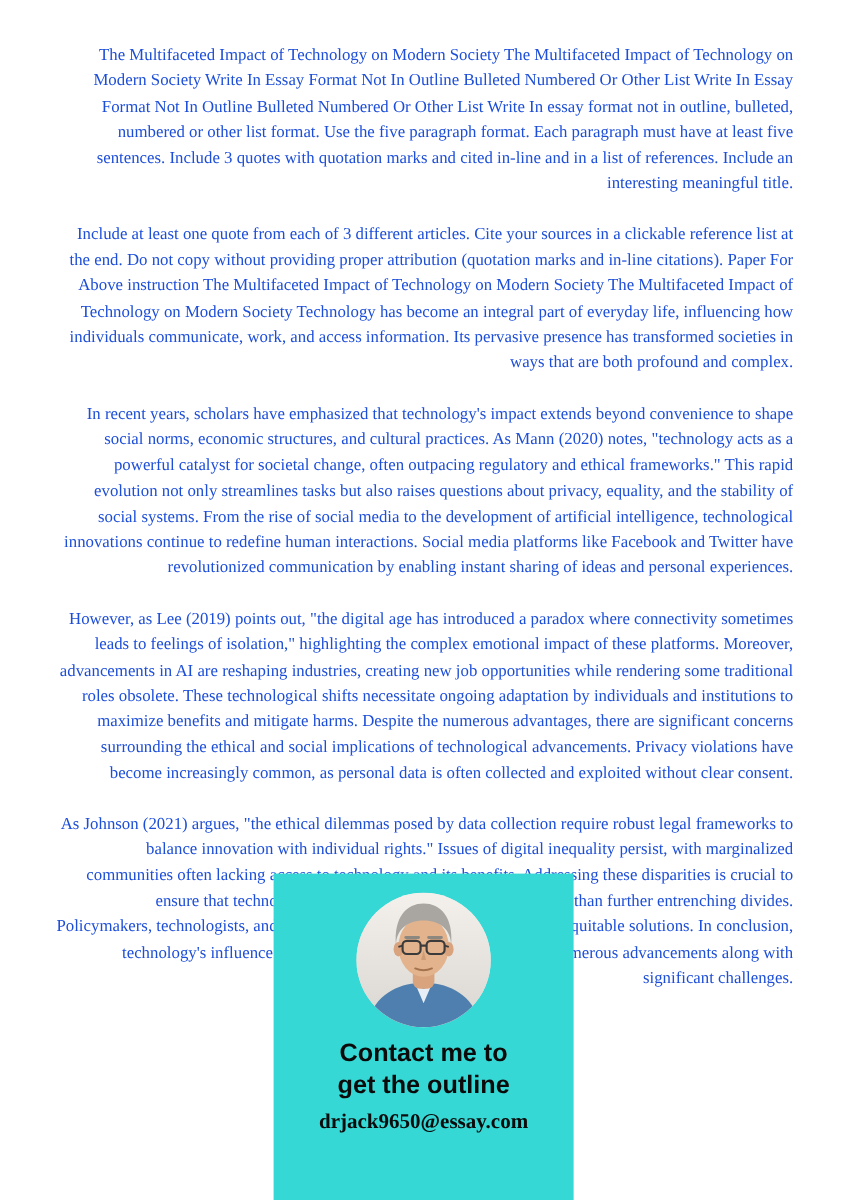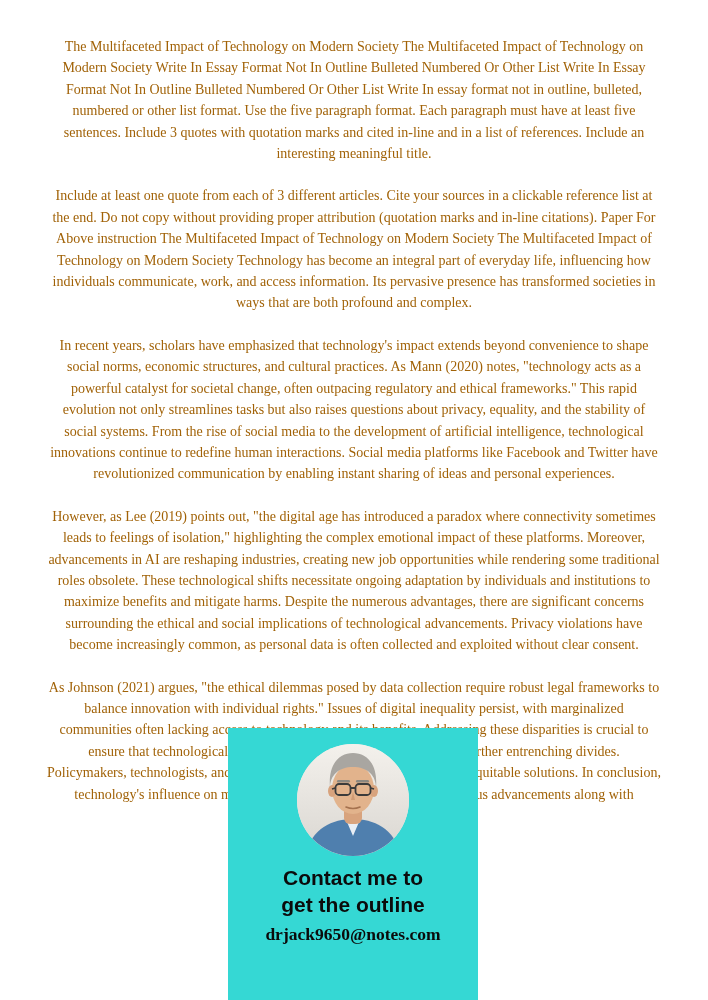--- a/index.html
+++ b/index.html
@@ -13,24 +13,24 @@
     height: 1000px;
     background: #ffffff;
     overflow: hidden;
     font-family: "Liberation Serif", serif;
   }
   .doc-text {
     position: absolute;
     top: 36px;
     left: 47px;
     width: 614px;
-    color: #a16207;
+    color: #1d4ed8;
     font-size: 14px;
     line-height: 21.4px;
-    text-align: center;
+    text-align: right;
   }
   .para {
     margin: 0 0 21px 0;
   }
   .overlay-card {
     position: absolute;
     left: 228px;
     top: 728px;
     width: 250px;
     height: 318px;
@@ -113,16 +113,16 @@
         <line x1="73.5" y1="44" x2="77" y2="45" stroke="#3b3b3b" stroke-width="1.6"></line>
 
         <path d="M56,48 L54,56 L58,56 Z" fill="#cf9b74"></path>
         <path d="M49,63 Q56,66 63,63" fill="none" stroke="#a5724f" stroke-width="1.6" stroke-linecap="round"></path>
       </svg>
     </div>
     <div class="contact-headline">
       <div>Contact me to</div>
       <div>get the outline</div>
     </div>
-    <div class="contact-email">drjack9650@notes.com</div>
+    <div class="contact-email">drjack9650@essay.com</div>
   </div>
 
 </div>
 
 </body></html>

